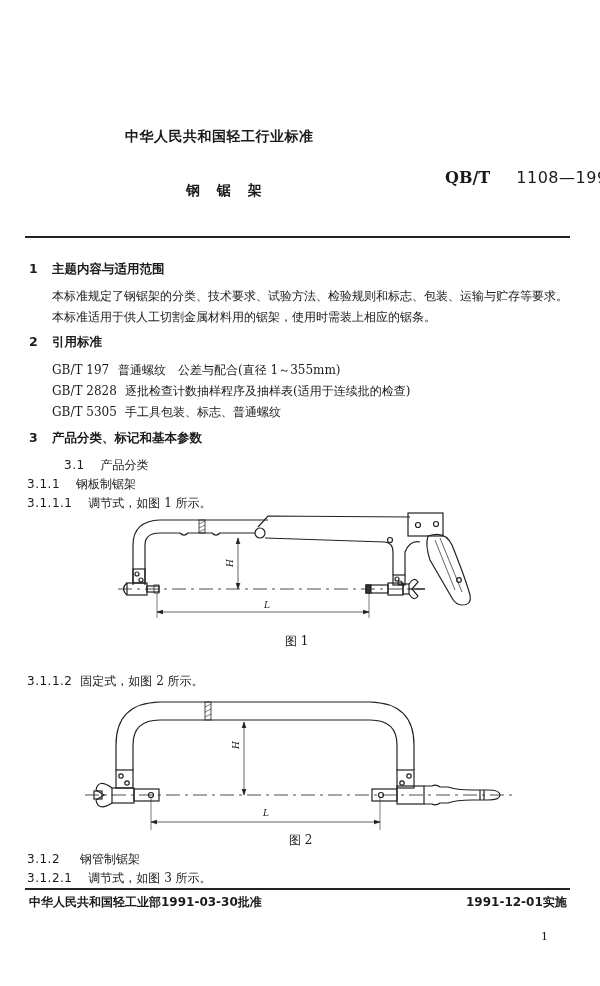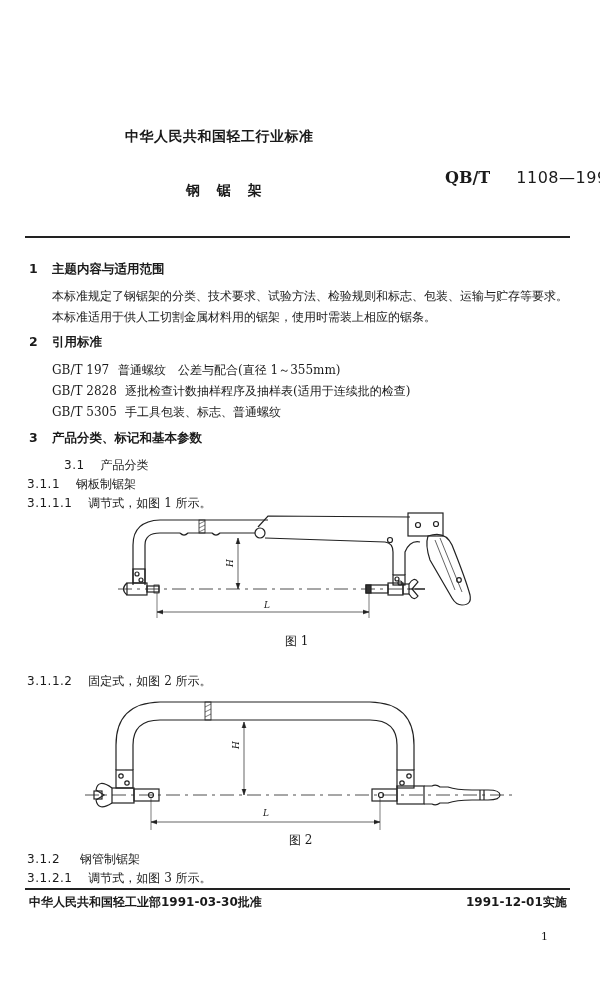--- a/index.html
+++ b/index.html
@@ -123,21 +123,21 @@
   <line x1="157" y1="612" x2="369" y2="612" stroke-width="0.7"></line>
   <path d="M 163 610 L 157 612 L 163 614" fill="#222" stroke-width="0.5"></path>
   <path d="M 363 610 L 369 612 L 363 614" fill="#222" stroke-width="0.5"></path>
 </svg>
 <div class="abs serif" style="left:226px; top:558px; font-size:9px; font-style:italic; transform:rotate(-90deg);">H</div>
 <div class="abs serif" style="left:264px; top:600px; font-size:9px; font-style:italic;">L</div>
 <div class="abs serif t12" style="left:285px; top:633px;">图 1</div>
 
 <div class="abs t12" style="left:27px; top:673px;">
   <span class="num">3.1.1.2</span>
-  <span class="serif" style="margin-left:12px;">固定式，如图 2 所示。</span>
+  <span class="serif" style="margin-left:4px;">固定式，如图 2 所示。</span>
 </div>
 
 <svg style="left:0; top:690px;" width="600" height="140" viewBox="0 690 600 140" fill="none" stroke="#222" stroke-width="1.2">
 
   <line x1="85" y1="795" x2="515" y2="795" stroke-dasharray="14,5,3,5" stroke-width="0.8"></line>
 
   <path d="M 116 770 L 116 745 Q 116 703 160 702 L 370 702 Q 414 703 414 745 L 414 770"></path>
   <path d="M 133 770 L 133 745 Q 133 720 160 720 L 370 720 Q 397 720 397 745 L 397 770"></path>
 
   <rect x="205" y="702" width="6" height="18" stroke-width="0.8"></rect>

